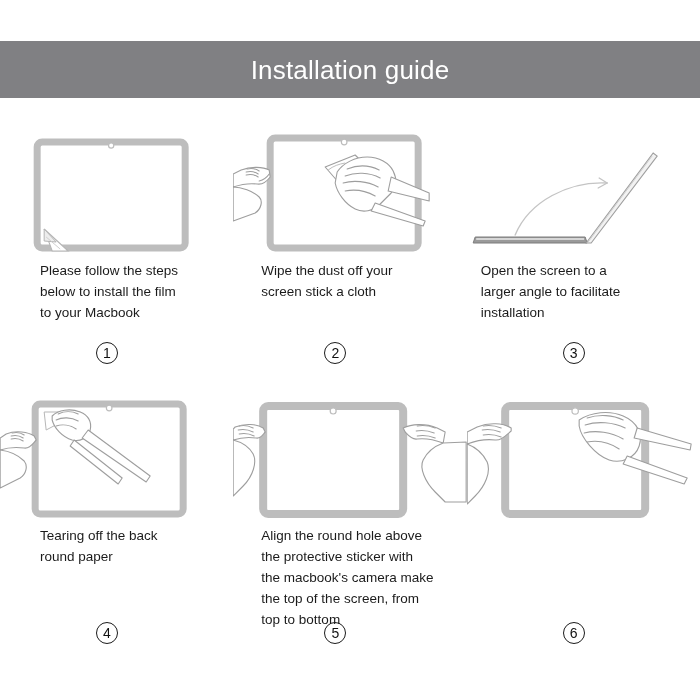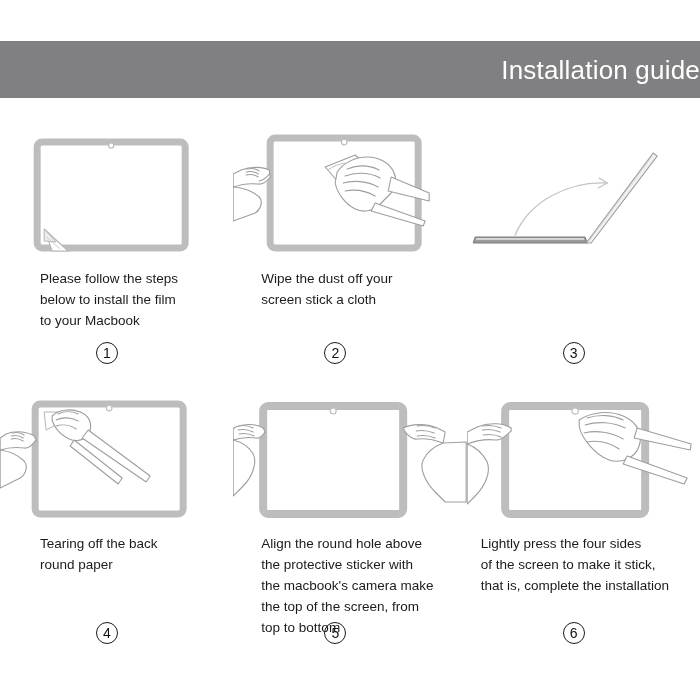--- a/index.html
+++ b/index.html
@@ -25,21 +25,21 @@
   
   #header-bar {
     position: absolute;
     left: 0;
     top: 41px;
     width: 700px;
     height: 57px;
     background: #808083;
     display: flex;
     align-items: center;
-    justify-content: flex-end;
+    justify-content: center;
   }
   #header-title {
     color: #ffffff;
     font-size: 26px;
     font-weight: 400;
     letter-spacing: 0.2px;
     line-height: 1;
   }
 
   
@@ -67,21 +67,20 @@
   }
   .step-figure svg {
     display: block;
     width: 100%;
     height: 100%;
   }
 
   .step-caption {
     padding-left: 40px;
     padding-right: 8px;
-    margin-top: 8px;
     font-size: 13.5px;
     line-height: 21px;
     color: #1b1b1b;
     white-space: pre-line;
   }
   .step-cell.col2 .step-caption { padding-left: 28px; }
   .step-cell.col3 .step-caption { padding-left: 14px; }
 
   
   .step-number {
@@ -183,20 +182,23 @@
           <path d="M8 112 L118 112 L120 118 L6 118 Z" fill="#9a9a9a" stroke="#7d7d7d" stroke-width="1"></path>
           <path d="M9 113 L117 113 L117 115 L9 115 Z" fill="#d6d6d6"></path>
 
           <path d="M119 118 L186 28 L190 31 L124 118 Z" fill="#f2f2f2" stroke="#9e9e9e" stroke-width="1.1"></path>
           <path d="M121 117 L185 31" fill="none" stroke="#c7c7c7" stroke-width="0.8"></path>
 
           <path d="M48 110 C62 76 102 56 140 58" fill="none" stroke="#c4c4c4" stroke-width="1.4" stroke-linecap="round"></path>
           <path d="M140 58 L132 53 M140 58 L131 63" fill="none" stroke="#c4c4c4" stroke-width="1.4" stroke-linecap="round"></path>
         </svg>
       </div>
+      <div class="step-caption">Open the screen to a
+larger angle to facilitate
+installation</div>
       <div class="step-number">3</div>
     </div>
 
     <div class="step-cell col1 r2">
       <div class="step-figure">
         <svg viewBox="0 0 233 135" preserveAspectRatio="xMidYMid meet">
           <rect x="35" y="14" width="148" height="110" rx="5" ry="5" fill="none" stroke="#bdbdbd" stroke-width="7"></rect>
           <rect x="42" y="21" width="134" height="96" fill="#ffffff"></rect>
           <circle cx="109" cy="18" r="2.8" fill="#ffffff" stroke="#bdbdbd" stroke-width="1.2"></circle>
 
@@ -284,20 +286,17 @@
             <path d="M120 28 C132 24 146 25 156 30"></path>
             <path d="M118 35 C130 31 146 32 158 38"></path>
             <path d="M117 43 C129 40 144 42 156 49"></path>
             <path d="M120 52 C131 50 143 53 152 59"></path>
 
             <path d="M170 38 L224 54 L223 60 L167 48 Z"></path>
             <path d="M160 66 L220 88 L217 94 L156 74 Z"></path>
           </g>
         </svg>
       </div>
-      <div class="step-caption">Lightly press the four sides
-of the screen to make it stick,
-that is, complete the installation</div>
       <div class="step-number">6</div>
     </div>
 
   </div>
 </div>
 
 </body></html>

